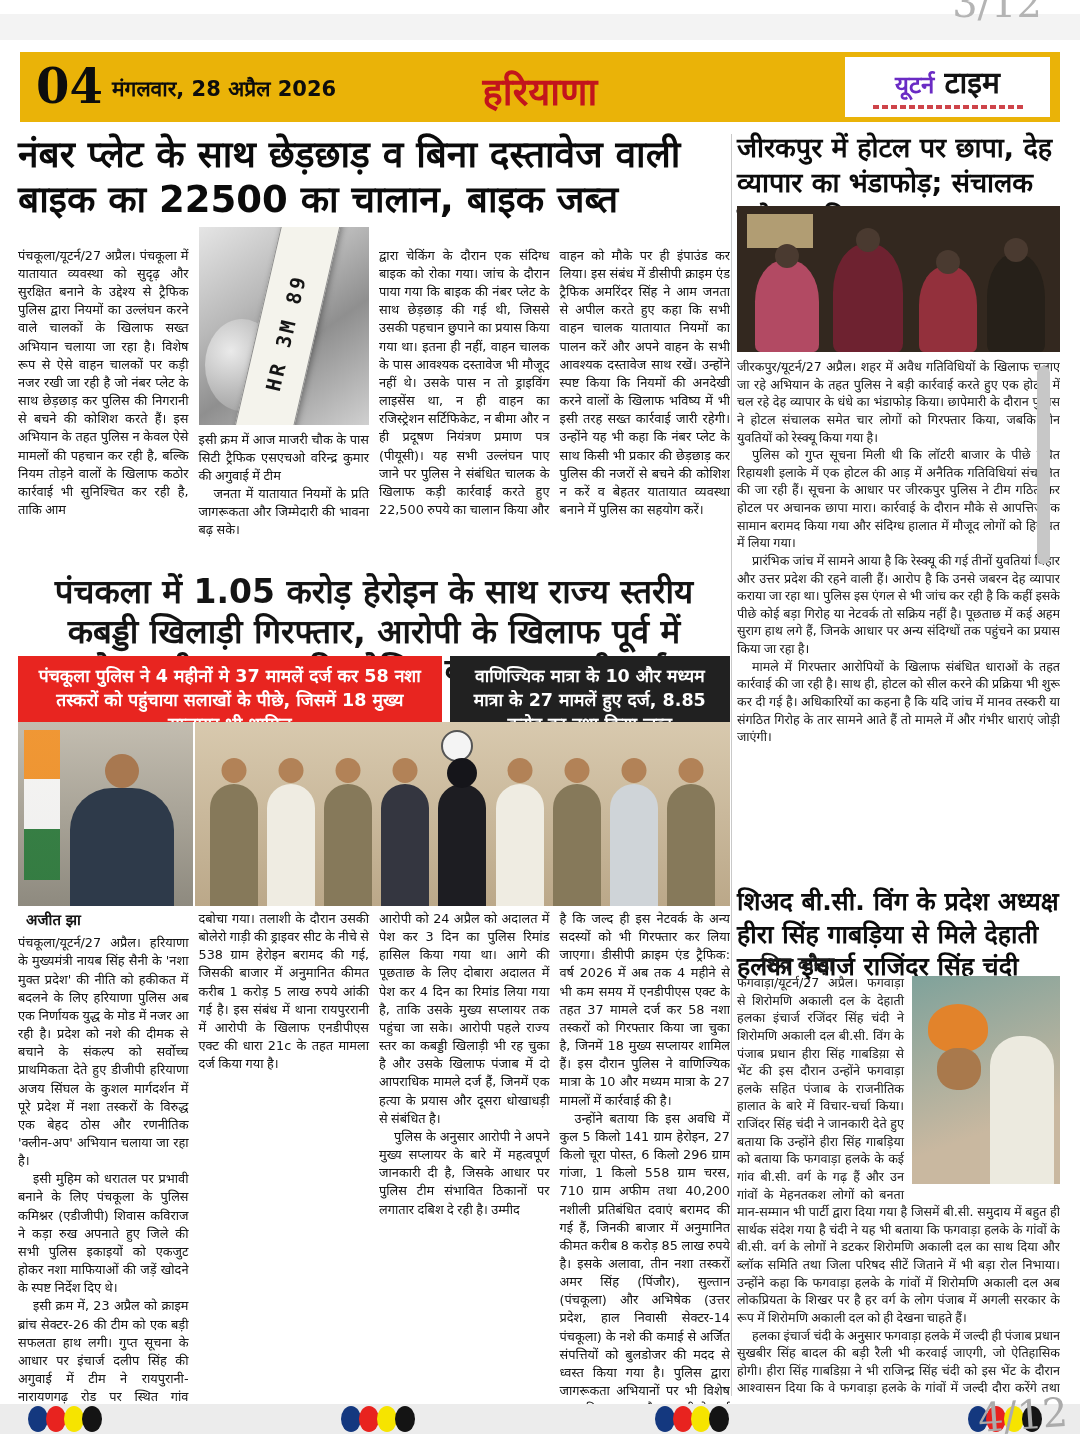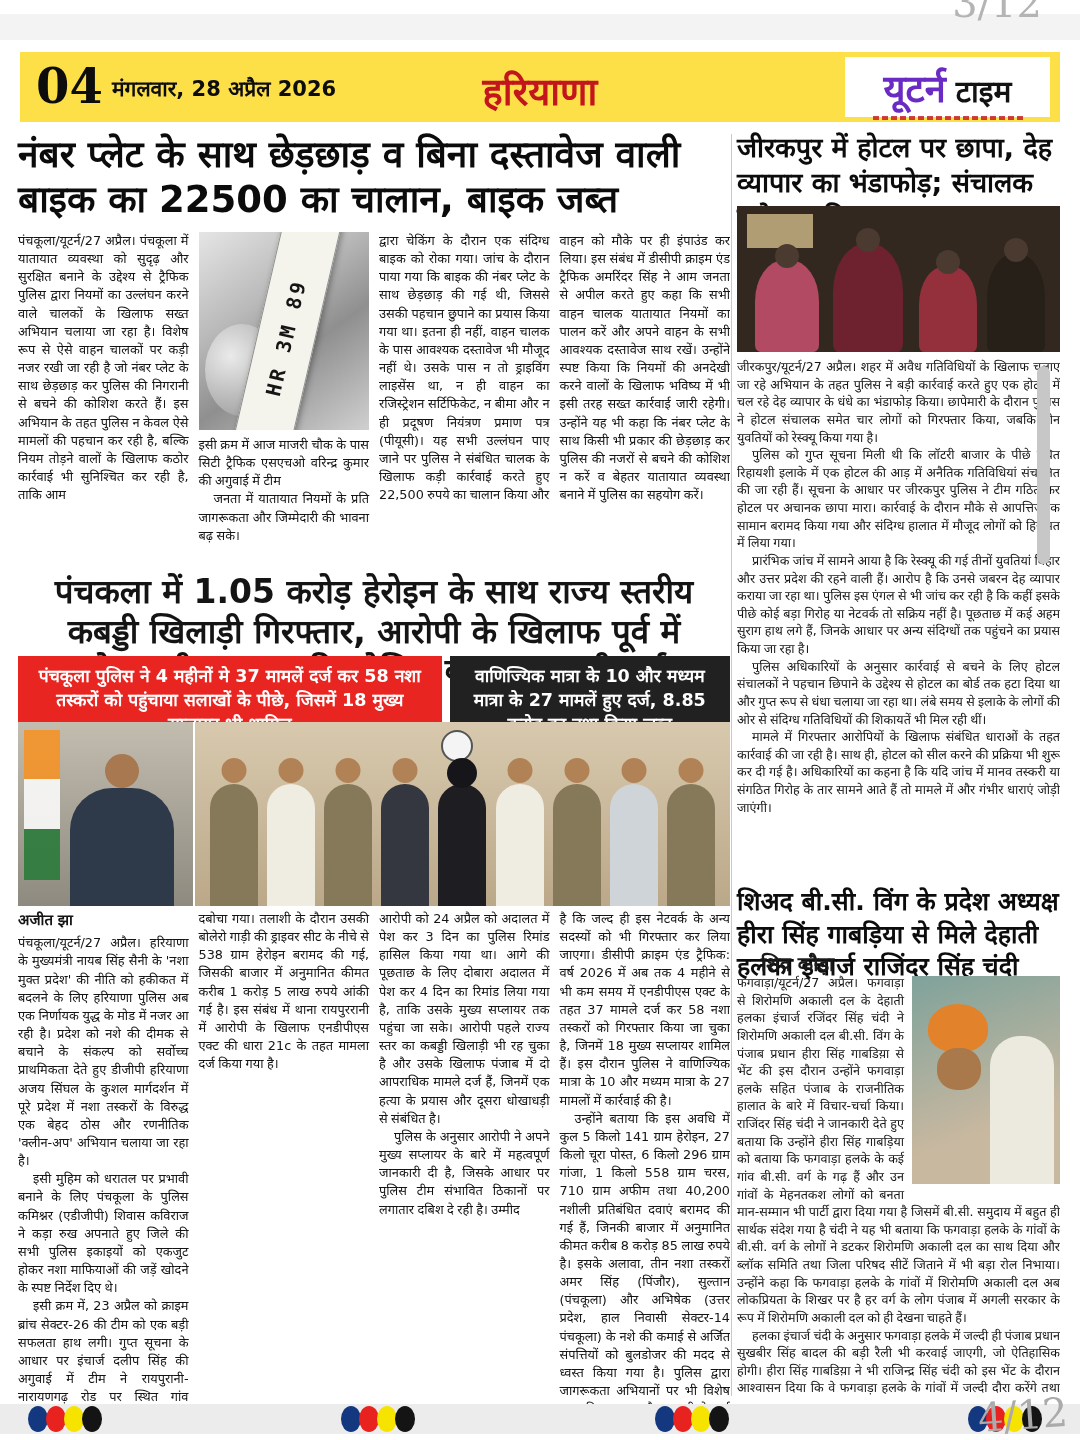--- a/index.html
+++ b/index.html
@@ -6,43 +6,43 @@
   body{
     width:1080px;height:1440px;position:relative;background:#ffffff;overflow:hidden;
     font-family:"DejaVu Sans","Liberation Sans",sans-serif;color:#1a1a1a;
   }
   .top-strip{position:absolute;top:14px;left:0;width:100%;height:26px;background:#f3f3f3;}
   .pg-ind{position:absolute;color:#b4b4b4;font-size:40px;font-family:"DejaVu Serif","Liberation Serif",serif;z-index:40;}
   .pg-ind.top{top:-20px;right:38px;}
   .pg-ind.bottom{top:1392px;right:12px;transform:rotate(-4deg);color:#ababab;}
 
   
-  .masthead{position:absolute;left:20px;top:52px;width:1040px;height:70px;background:#fde047;}
+  .masthead{position:absolute;left:20px;top:52px;width:1040px;height:70px;background:#eab308;}
   .pnum{position:absolute;left:16px;top:4px;font-size:48px;font-weight:800;line-height:60px;color:#0d0d0d;font-family:"DejaVu Serif","Liberation Serif",serif;}
   .pdate{position:absolute;left:92px;top:22px;font-size:21px;font-weight:700;color:#0d0d0d;text-align:right;}
   .section{position:absolute;left:50%;transform:translateX(-50%);top:12px;font-size:38px;font-weight:800;color:#c2151c;}
   .logo{position:absolute;right:10px;top:5px;width:205px;height:60px;background:#ffffff;text-align:center;padding-top:4px;box-sizing:border-box;}
-  .logo .l1{color:#6a2bc4;font-size:38px;font-weight:800;}
+  .logo .l1{color:#6a2bc4;font-size:24px;font-weight:800;}
   .logo .l2{color:#121212;font-size:30px;font-weight:800;margin-left:10px;}
   .tagline{height:4px;width:150px;margin:3px auto 0;background:repeating-linear-gradient(90deg,#c2151c 0 6px,transparent 6px 9px);opacity:.8;}
 
   
   .head1{position:absolute;left:18px;top:132px;width:712px;margin:0;font-size:37px;line-height:1.22;font-weight:800;color:#0b0b0b;}
   .head2{position:absolute;left:18px;top:572px;width:712px;margin:0;text-align:center;font-size:33px;line-height:1.2;font-weight:800;color:#141414;}
   .head-r1{position:absolute;left:737px;top:130px;width:323px;margin:0;font-size:27px;line-height:1.3;font-weight:800;color:#0c0c0c;}
   .head-r2{position:absolute;left:737px;top:886px;width:323px;margin:0;font-size:25px;line-height:1.3;font-weight:800;color:#0c0c0c;}
 
   
   .cols{position:absolute;left:18px;width:712px;display:flex;gap:10px;overflow:hidden;}
-  .top-cols{top:232px;height:334px;}
+  .top-cols{top:216px;height:334px;align-items:center;}
   .bottom-cols{top:910px;height:498px;}
   .col{flex:1;min-width:0;text-align:justify;font-size:12.8px;line-height:1.42;word-spacing:-0.6px;color:#141414;}
   .col p,.rbody p{margin:0;text-indent:15px;}
   [data-bind-paras] p:first-child{text-indent:0;}
-  .byline{font-weight:700;font-size:15px;margin:0 0 3px 0;}
+  .byline{font-weight:700;font-size:15px;margin:0 0 3px 8px;}
   .rbody{position:absolute;left:737px;width:323px;text-align:justify;font-size:12.6px;line-height:1.4;word-spacing:-0.8px;overflow:hidden;color:#141414;}
   .rbody.z{top:358px;height:526px;}
   .rbody.akali{top:974px;height:424px;}
   .byline-r{position:absolute;left:737px;top:950px;font-weight:700;font-size:20px;margin-left:24px;}
 
   
   .kickers{position:absolute;left:18px;top:656px;width:712px;display:flex;gap:8px;}
   .kick{color:#fff;font-weight:700;font-size:17.5px;line-height:1.38;text-align:center;padding:8px 10px;box-sizing:border-box;}
   .kick.red{background:#e82520;flex:1.55;}
   .kick.black{background:#212121;flex:1;}
@@ -178,21 +178,20 @@
 <div class="photo z-photo">
   <div class="zfig zf1"></div>
   <div class="zfig zf2"></div>
   <div class="zfig zf3"></div>
   <div class="zfig zf4"></div>
 </div>
 <div class="rbody z" data-bind-paras="zirakpur_article.paragraphs">
     <p>जीरकपुर/यूटर्न/27 अप्रैल। शहर में अवैध गतिविधियों के खिलाफ चलाए जा रहे अभियान के तहत पुलिस ने बड़ी कार्रवाई करते हुए एक होटल में चल रहे देह व्यापार के धंधे का भंडाफोड़ किया। छापेमारी के दौरान पुलिस ने होटल संचालक समेत चार लोगों को गिरफ्तार किया, जबकि तीन युवतियों को रेस्क्यू किया गया है।</p>
     <p>पुलिस को गुप्त सूचना मिली थी कि लॉटरी बाजार के पीछे स्थित रिहायशी इलाके में एक होटल की आड़ में अनैतिक गतिविधियां संचालित की जा रही हैं। सूचना के आधार पर जीरकपुर पुलिस ने टीम गठित कर होटल पर अचानक छापा मारा। कार्रवाई के दौरान मौके से आपत्तिजनक सामान बरामद किया गया और संदिग्ध हालात में मौजूद लोगों को हिरासत में लिया गया।</p>
     <p>प्रारंभिक जांच में सामने आया है कि रेस्क्यू की गई तीनों युवतियां बिहार और उत्तर प्रदेश की रहने वाली हैं। आरोप है कि उनसे जबरन देह व्यापार कराया जा रहा था। पुलिस इस एंगल से भी जांच कर रही है कि कहीं इसके पीछे कोई बड़ा गिरोह या नेटवर्क तो सक्रिय नहीं है। पूछताछ में कई अहम सुराग हाथ लगे हैं, जिनके आधार पर अन्य संदिग्धों तक पहुंचने का प्रयास किया जा रहा है।</p>
-    <p>पुलिस अधिकारियों के अनुसार कार्रवाई से बचने के लिए होटल संचालकों ने पहचान छिपाने के उद्देश्य से होटल का बोर्ड तक हटा दिया था और गुप्त रूप से धंधा चलाया जा रहा था। लंबे समय से इलाके के लोगों की ओर से संदिग्ध गतिविधियों की शिकायतें भी मिल रही थीं।</p>
     <p>मामले में गिरफ्तार आरोपियों के खिलाफ संबंधित धाराओं के तहत कार्रवाई की जा रही है। साथ ही, होटल को सील करने की प्रक्रिया भी शुरू कर दी गई है। अधिकारियों का कहना है कि यदि जांच में मानव तस्करी या संगठित गिरोह के तार सामने आते हैं तो मामले में और गंभीर धाराएं जोड़ी जाएंगी।</p>
   </div>
 
 <h2 class="head-r2" data-bind="akali_article.headline">शिअद बी.सी. विंग के प्रदेश अध्यक्ष हीरा सिंह गाबड़िया से मिले देहाती हलका इंचार्ज राजिंदर सिंह चंदी</h2>
 <div class="byline-r" data-bind="akali_article.byline">शिव कौड़ा</div>
 <div class="rbody akali">
   <div class="photo akali-photo">
     <div class="wfig"></div>
   </div>
   <div data-bind-paras="akali_article.paragraphs">

